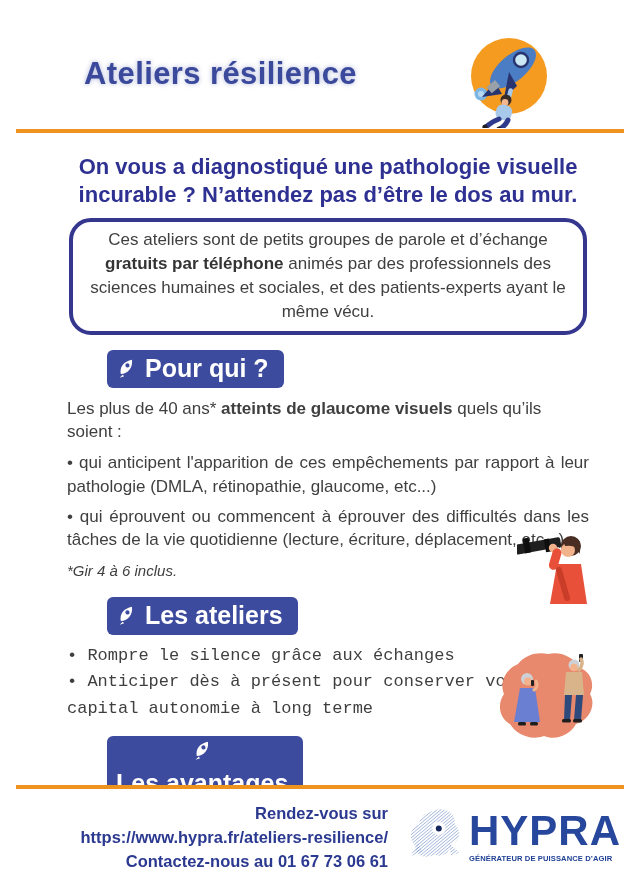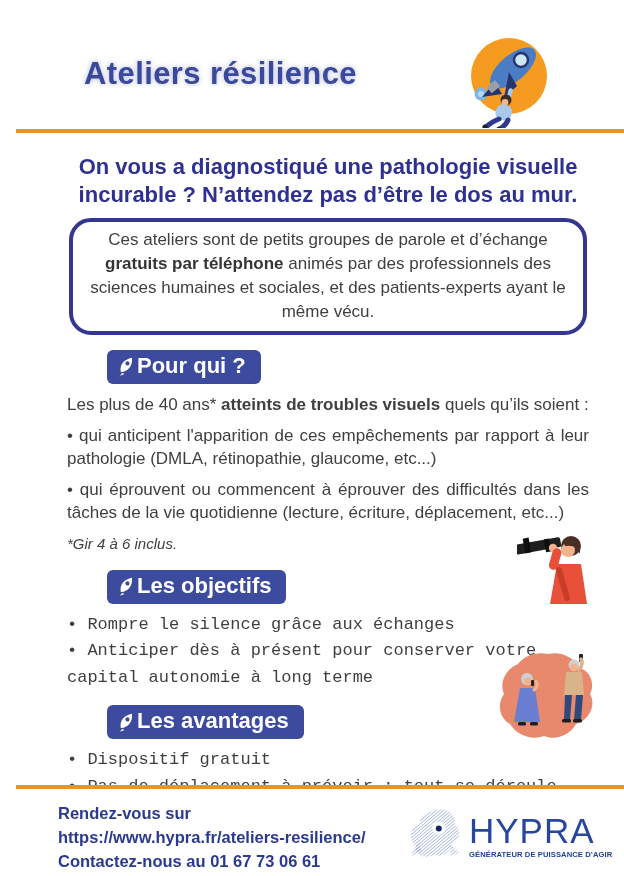--- a/index.html
+++ b/index.html
@@ -21,49 +21,49 @@
   .headline{
     margin:20px auto 0;max-width:548px;text-align:center;
     font-size:22px;line-height:1.25;font-weight:bold;color:#2E3192;
   }
   .intro-box{
     margin:10px 2px 0;border:4px solid #35378F;border-radius:22px;
     padding:6px 8px;text-align:center;font-size:17px;line-height:1.42;color:#3F3F3F;
   }
   .intro-box b{color:#343434;}
   .badge{
-    display:inline-flex;align-items:center;
+    display:inline-flex;align-items:center;gap:8px;
     margin:15px 0 0 40px;background:#3C4B9E;color:#ffffff;
     border-radius:6px;padding:3px 15px 5px 9px;
-    font-size:22px;font-weight:bold;line-height:1.2;
+    font-size:25px;font-weight:bold;line-height:1.2;
   }
   .badge .icon{display:inline-flex;transform:rotate(-8deg);}
   .lead{margin:9px 0 0;font-size:17px;line-height:1.4;}
   .bullet-just{margin:7px 0 0;font-size:17px;line-height:1.38;text-align:justify;}
   .bullet-just::before{content:"• ";}
   .footnote{margin:10px 0 0;font-size:15px;font-style:italic;color:#3F3F3F;}
   .blist{margin:8px 0 0;font-family:Liberation Mono, monospace;}
   .blist .bullet{margin:0;font-size:17px;line-height:1.55;}
   .bullet::before{content:"• ";}
   .objectifs-list{max-width:500px;}
   .art{position:absolute;}
   .art-objectifs{left:501px;top:510px;width:78px;height:98px;}
   .art-avantages{left:476px;top:634px;width:113px;height:93px;}
   
   .footer{
     position:absolute;left:0;top:769px;width:624px;height:107px;
     border-top:4px solid #EF931F;background:#ffffff;
   }
   .footer-contact{
-    position:absolute;left:42px;top:13px;width:330px;text-align:left;
+    position:absolute;left:42px;top:13px;width:330px;text-align:right;
     font-size:16.5px;font-weight:bold;color:#2B3990;line-height:1.45;
   }
   .footer-logo{position:absolute;left:392px;top:16px;display:flex;align-items:center;gap:5px;}
   .logo-col{display:flex;flex-direction:column;}
-  .logo-word{font-size:35px;font-weight:normal;color:#26479B;line-height:1;letter-spacing:1px;}
+  .logo-word{font-size:42px;font-weight:bold;color:#26479B;line-height:1;letter-spacing:1px;}
   .logo-tagline{font-size:7.6px;font-weight:bold;color:#1D3F94;margin-top:2px;letter-spacing:.1px;white-space:nowrap;}
 </style>
 </head>
 <body>
 
 <div class="page">
 
   <div class="header">
     <div class="app-title">Ateliers résilience</div>
     <span class="header-art">
@@ -102,43 +102,43 @@
     <div class="badge">
       <span class="icon">
         <svg width="21" height="21" viewBox="0 0 24 24" aria-hidden="true">
           <path d="M4.5 18.5 C4 10 10 4.5 19.5 4 C19 13.5 13 19 4.5 18.5 Z" fill="#ffffff"></path>
           <circle cx="13.4" cy="9.8" r="2.4" fill="#3C4B9E"></circle>
           <path d="M6.5 19.6 L2.6 22.4 L8 21.4 Z" fill="#ffffff"></path>
         </svg>
       </span>
       <span>Pour qui ?</span>
     </div>
-    <p class="lead"><span>Les plus de 40 ans* </span><b>atteints de troubles visuels</b><span> quels qu’ils soient :</span></p>
+    <p class="lead"><span>Les plus de 40 ans* </span><b>atteints de glaucome visuels</b><span> quels qu’ils soient :</span></p>
     <p class="bullet-just">qui anticipent l'apparition de ces empêchements par rapport à leur pathologie (DMLA, rétinopathie, glaucome, etc...)</p>
     <p class="bullet-just">qui éprouvent ou commencent à éprouver des difficultés dans les tâches de la vie quotidienne (lecture, écriture, déplacement, etc...)</p>
     <p class="footnote">*Gir 4 à 6 inclus.</p>
 
     
     <div class="badge" style="margin-top:18px;">
       <span class="icon">
         <svg width="21" height="21" viewBox="0 0 24 24" aria-hidden="true">
           <path d="M4.5 18.5 C4 10 10 4.5 19.5 4 C19 13.5 13 19 4.5 18.5 Z" fill="#ffffff"></path>
           <circle cx="13.4" cy="9.8" r="2.4" fill="#3C4B9E"></circle>
           <path d="M6.5 19.6 L2.6 22.4 L8 21.4 Z" fill="#ffffff"></path>
         </svg>
       </span>
-      <span>Les objectifs</span>
+      <span>Les ateliers</span>
     </div>
     <div class="blist objectifs-list">
       <p class="bullet">Rompre le silence grâce aux échanges</p>
       <p class="bullet">Anticiper dès à présent pour conserver votre capital autonomie à long terme</p>
     </div>
 
     
-    <div class="badge" style="margin-top:14px;">
+    <div class="badge" style="margin-top:14px;flex-direction:column;">
       <span class="icon">
         <svg width="21" height="21" viewBox="0 0 24 24" aria-hidden="true">
           <path d="M4.5 18.5 C4 10 10 4.5 19.5 4 C19 13.5 13 19 4.5 18.5 Z" fill="#ffffff"></path>
           <circle cx="13.4" cy="9.8" r="2.4" fill="#3C4B9E"></circle>
           <path d="M6.5 19.6 L2.6 22.4 L8 21.4 Z" fill="#ffffff"></path>
         </svg>
       </span>
       <span>Les avantages</span>
     </div>
     <div class="blist">

